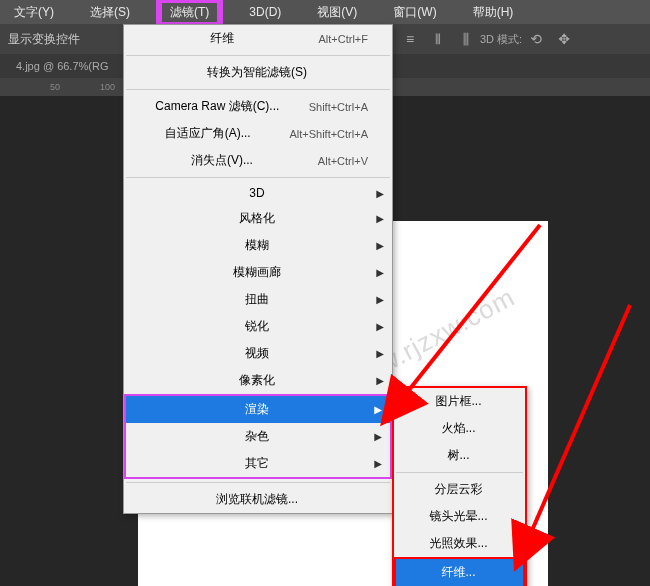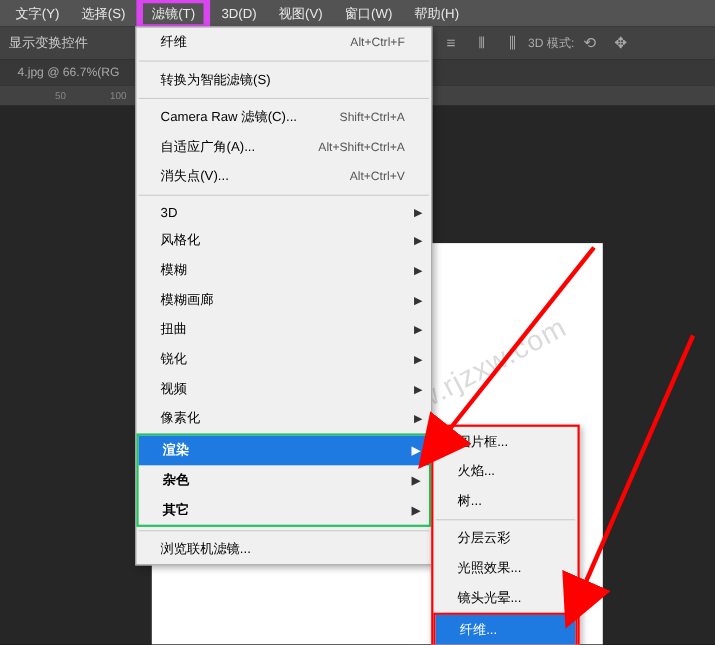--- a/index.html
+++ b/index.html
@@ -1,45 +1,45 @@
 <!DOCTYPE html>
 <html><head>
 <meta charset="utf-8">
 <style>
   * { margin: 0; padding: 0; box-sizing: border-box; font-family: "Microsoft YaHei", sans-serif; }
   body { background: #1a1a1a; width: 650px; height: 586px; overflow: hidden; position: relative; }
   
-  .menubar { background: #535353; height: 24px; display: flex; align-items: center; padding: 0 4px; color: #e8e8e8; font-size: 12px; }
+  .menubar { background: #535353; height: 24px; display: flex; align-items: center; padding: 0 4px; color: #e8e8e8; font-size: 12px; gap: 16px; }
   .menubar-item { padding: 3px 10px; cursor: default; }
   .menubar-item.highlighted { border: 6px solid #d946ef; padding: 1px 8px; }
   
   .toolbar { background: #424242; height: 30px; display: flex; align-items: center; padding: 0 8px; color: #ccc; font-size: 12px; }
   .toolbar-text { margin-right: 36px; }
   
   .tab-bar { background: #383838; height: 24px; display: flex; align-items: center; padding: 0 8px; color: #aaa; font-size: 11px; }
   .tab { padding: 0 8px; }
   
   .ruler { background: #424242; height: 18px; position: relative; color: #888; font-size: 9px; }
   .ruler-tick { position: absolute; top: 4px; }
   
   .canvas-area { position: absolute; top: 96px; left: 0; right: 0; bottom: 0; background: #262626; }
   .document { position: absolute; left: 138px; top: 125px; width: 410px; height: 365px; background: #fff; }
   
   .dropdown { position: absolute; background: #f0f0f0; border: 1px solid #999; box-shadow: 2px 2px 6px rgba(0,0,0,0.3); font-size: 12px; color: #000; }
   .dropdown-main { top: 24px; left: 123px; width: 270px; }
   .dropdown-sub { top: 386px; left: 392px; width: 135px; border: 2px solid #ff0000; }
   
-  .menu-item { padding: 5px 24px 5px 22px; display: flex; justify-content: space-between; align-items: center; cursor: default; position: relative; }
+  .menu-item { padding: 5px 24px 5px 22px; display: flex; justify-content: space-between; align-items: center; cursor: default; position: relative; text-align: center; }
   .menu-label { flex: 1; }
   .menu-shortcut { color: #555; font-size: 11px; margin-left: 20px; }
   .menu-arrow { position: absolute; right: 8px; font-size: 10px; color: #333; }
   .menu-item.selected { background: #1e7ae0; color: #fff; }
   .menu-item.selected .menu-shortcut, .menu-item.selected .menu-arrow { color: #fff; }
   .menu-separator { height: 1px; background: #ccc; margin: 3px 2px; }
-  .menu-group-highlight { border: 2px solid #22c55e; font-weight: bold; }
+  .menu-group-highlight { border: 2px solid #d946ef; }
   .sub-item-highlight { border: 2px solid #ff0000; }
   
   .tool-icon { width: 20px; height: 20px; margin: 0 4px; display: inline-flex; align-items: center; justify-content: center; color: #aaa; font-size: 14px; }
   .tool-group { display: flex; align-items: center; margin-left: 280px; }
   
   .watermark { position: absolute; top: 260px; left: 200px; color: rgba(150,150,150,0.35); font-size: 26px; transform: rotate(-28deg); pointer-events: none; font-weight: 300; letter-spacing: 1px; }
   
   .arrow-svg { position: absolute; pointer-events: none; }
 </style>
 </head>
@@ -164,24 +164,24 @@
       <span class="menu-label">火焰...</span>
     </div>
   <div class="menu-item">
       <span class="menu-label">树...</span>
     </div>
   <div class="menu-separator"></div>
   <div class="menu-item">
       <span class="menu-label">分层云彩</span>
     </div>
   <div class="menu-item">
-      <span class="menu-label">光照效果...</span>
+      <span class="menu-label">镜头光晕...</span>
     </div>
   <div class="menu-item">
-      <span class="menu-label">镜头光晕...</span>
+      <span class="menu-label">光照效果...</span>
     </div>
   <div class="sub-item-highlight">
     <div class="menu-item selected">
         <span class="menu-label">纤维...</span>
       </div>
   </div>
 
 </div>
 
 <svg class="arrow-svg" style="top:0;left:0" width="650" height="586">

